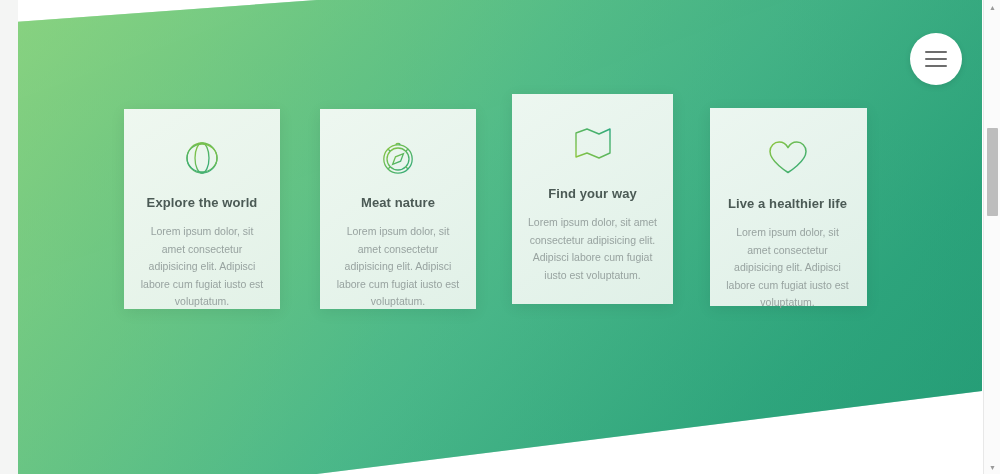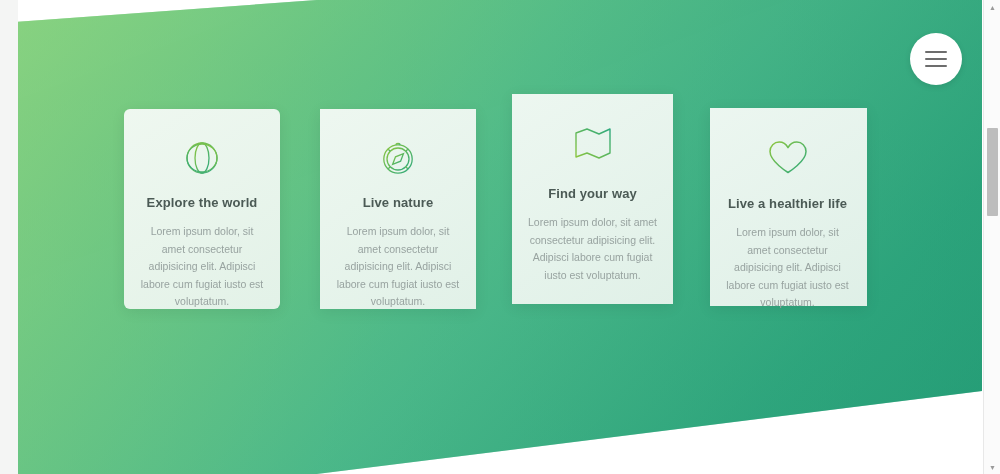--- a/index.html
+++ b/index.html
@@ -116,21 +116,21 @@
     pointer-events: none;
   }
   .card {
     position: absolute;
     background: linear-gradient(150deg, rgba(245,250,246,.95) 0%, rgba(238,246,240,.92) 100%);
     box-shadow: 0 3px 14px rgba(0,0,0,.08);
     text-align: center;
     padding: 26px 16px 20px;
     pointer-events: auto;
   }
-  .card.c1 { left: 124px; top: 109px; width: 156px; height: 200px; border-radius: 6px; }
+  .card.c1 { left: 124px; top: 109px; width: 156px; height: 200px; }
   .card.c2 { left: 320px; top: 109px; width: 156px; height: 200px; }
   .card.c3 { left: 512px; top: 94px;  width: 161px; height: 210px; }
   .card.c4 { left: 710px; top: 108px; width: 157px; height: 198px; padding-left: 14px; }
 
   .card-icon {
     height: 46px;
     display: flex;
     align-items: center;
     justify-content: center;
     margin-bottom: 14px;
@@ -242,21 +242,21 @@
             <line x1="21" y1="33" x2="21" y2="36"></line>
             <line x1="7" y1="22" x2="10" y2="22"></line>
             <line x1="32" y1="22" x2="35" y2="22"></line>
             <line x1="11.2" y1="12.2" x2="13.3" y2="14.3"></line>
             <line x1="28.7" y1="29.7" x2="30.8" y2="31.8"></line>
             <line x1="30.8" y1="12.2" x2="28.7" y2="14.3"></line>
             <line x1="13.3" y1="29.7" x2="11.2" y2="31.8"></line>
           </g>
         </svg>
       </div>
-      <div class="card-title">Live nature</div>
+      <div class="card-title">Meat nature</div>
       <div class="card-body">Lorem ipsum dolor, sit amet consectetur adipisicing elit. Adipisci labore cum fugiat iusto est voluptatum.</div>
     </div>
 
     <div class="card c3">
       <div class="card-icon">
         <svg width="44" height="42" viewBox="0 0 44 42" fill="none">
           <defs>
             <linearGradient id="g3" x1="0" y1="1" x2="1" y2="0">
               <stop offset="0%" stop-color="#8cc63f"></stop>
               <stop offset="100%" stop-color="#2ea97e"></stop>

